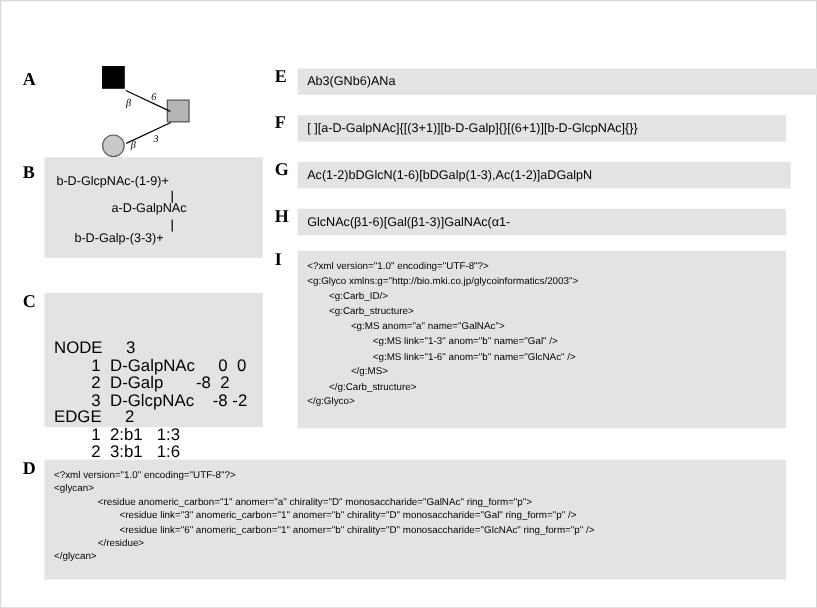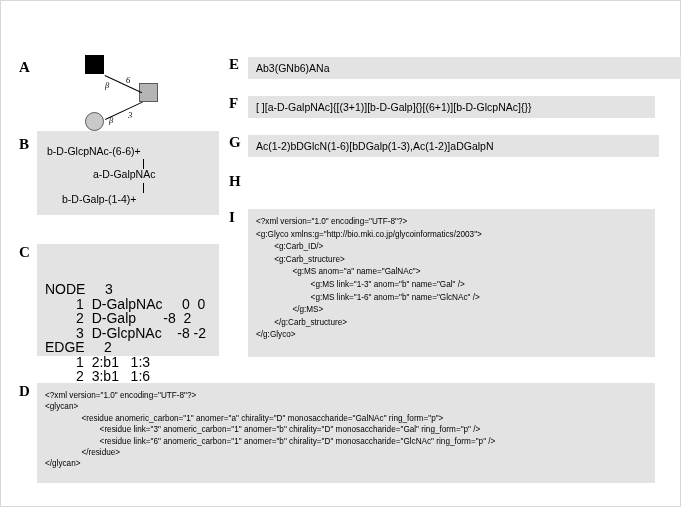--- a/index.html
+++ b/index.html
@@ -132,25 +132,25 @@
     <div class="lnk" style="left:34px; top:66px; width:41px; height:1px; transform: rotate(-25deg);"></div>
 
     <div class="lbl" style="left:34px; top:27px;">β</div>
     <div class="lbl" style="left:55px; top:22px;">6</div>
     <div class="lbl" style="left:38px; top:62px;">β</div>
     <div class="lbl" style="left:57px; top:57px;">3</div>
   </div>
 
   <div class="panel-letter" style="left:18px; top:135px;">B</div>
   <div class="grey-box" style="left:36px; top:130px; width:182px; height:84px;">
-    <div class="b-line" style="left:10px; top:14px;">b-D-GlcpNAc-(6-6)+</div>
+    <div class="b-line" style="left:10px; top:14px;">b-D-GlcpNAc-(1-9)+</div>
     <div class="b-vert" style="left:106px; top:28px; height:10px;"></div>
     <div class="b-line" style="left:56px; top:37px;text-align:center;">a-D-GalpNAc</div>
     <div class="b-vert" style="left:106px; top:52px; height:10px;"></div>
-    <div class="b-line" style="left:25px; top:62px;">b-D-Galp-(1-4)+</div>
+    <div class="b-line" style="left:25px; top:62px;">b-D-Galp-(3-3)+</div>
   </div>
 
   <div class="panel-letter" style="left:18px; top:243px;">C</div>
   <div class="grey-box" style="left:36px; top:243px; width:182px; height:112px;">
     <div class="mono-block" style="left:8px; top:8px; font-size:14px; line-height:14.5px;margin-top:30px;">NODE     3
         1  D-GalpNAc     0  0
         2  D-Galp       -8  2
         3  D-GlcpNAc    -8 -2
 EDGE     2
         1  2:b1   1:3
@@ -177,20 +177,23 @@
   <div class="grey-box" style="left:247px; top:95px; width:407px; height:22px;">
     <div class="formula-text" style="position:absolute; left:8px; top:5px;">[ ][a-D-GalpNAc]{[(3+1)][b-D-Galp]{}[(6+1)][b-D-GlcpNAc]{}}</div>
   </div>
 
   <div class="panel-letter" style="left:228px; top:133px;">G</div>
   <div class="grey-box" style="left:247px; top:134px; width:411px; height:22px;">
     <div class="formula-text" style="position:absolute; left:8px; top:5px;">Ac(1-2)bDGlcN(1-6)[bDGalp(1-3),Ac(1-2)]aDGalpN</div>
   </div>
 
   <div class="panel-letter" style="left:228px; top:172px;">H</div>
+  <div class="grey-box" style="left:247px; top:173px; width:407px; height:22px;">
+    <div class="formula-text" style="position:absolute; left:8px; top:5px;">GlcNAc(β1-6)[Gal(β1-3)]GalNAc(α1-</div>
+  </div>
 
   <div class="panel-letter" style="left:228px; top:208px;">I</div>
   <div class="grey-box" style="left:247px; top:208px; width:407px; height:148px;">
     <div class="mono-block" style="left:8px; top:7px; font-size:8.2px; line-height:12.6px;">&lt;?xml version="1.0" encoding="UTF-8"?&gt;
 &lt;g:Glyco xmlns:g="http://bio.mki.co.jp/glycoinformatics/2003"&gt;
         &lt;g:Carb_ID/&gt;
         &lt;g:Carb_structure&gt;
                 &lt;g:MS anom="a" name="GalNAc"&gt;
                         &lt;g:MS link="1-3" anom="b" name="Gal" /&gt;
                         &lt;g:MS link="1-6" anom="b" name="GlcNAc" /&gt;

